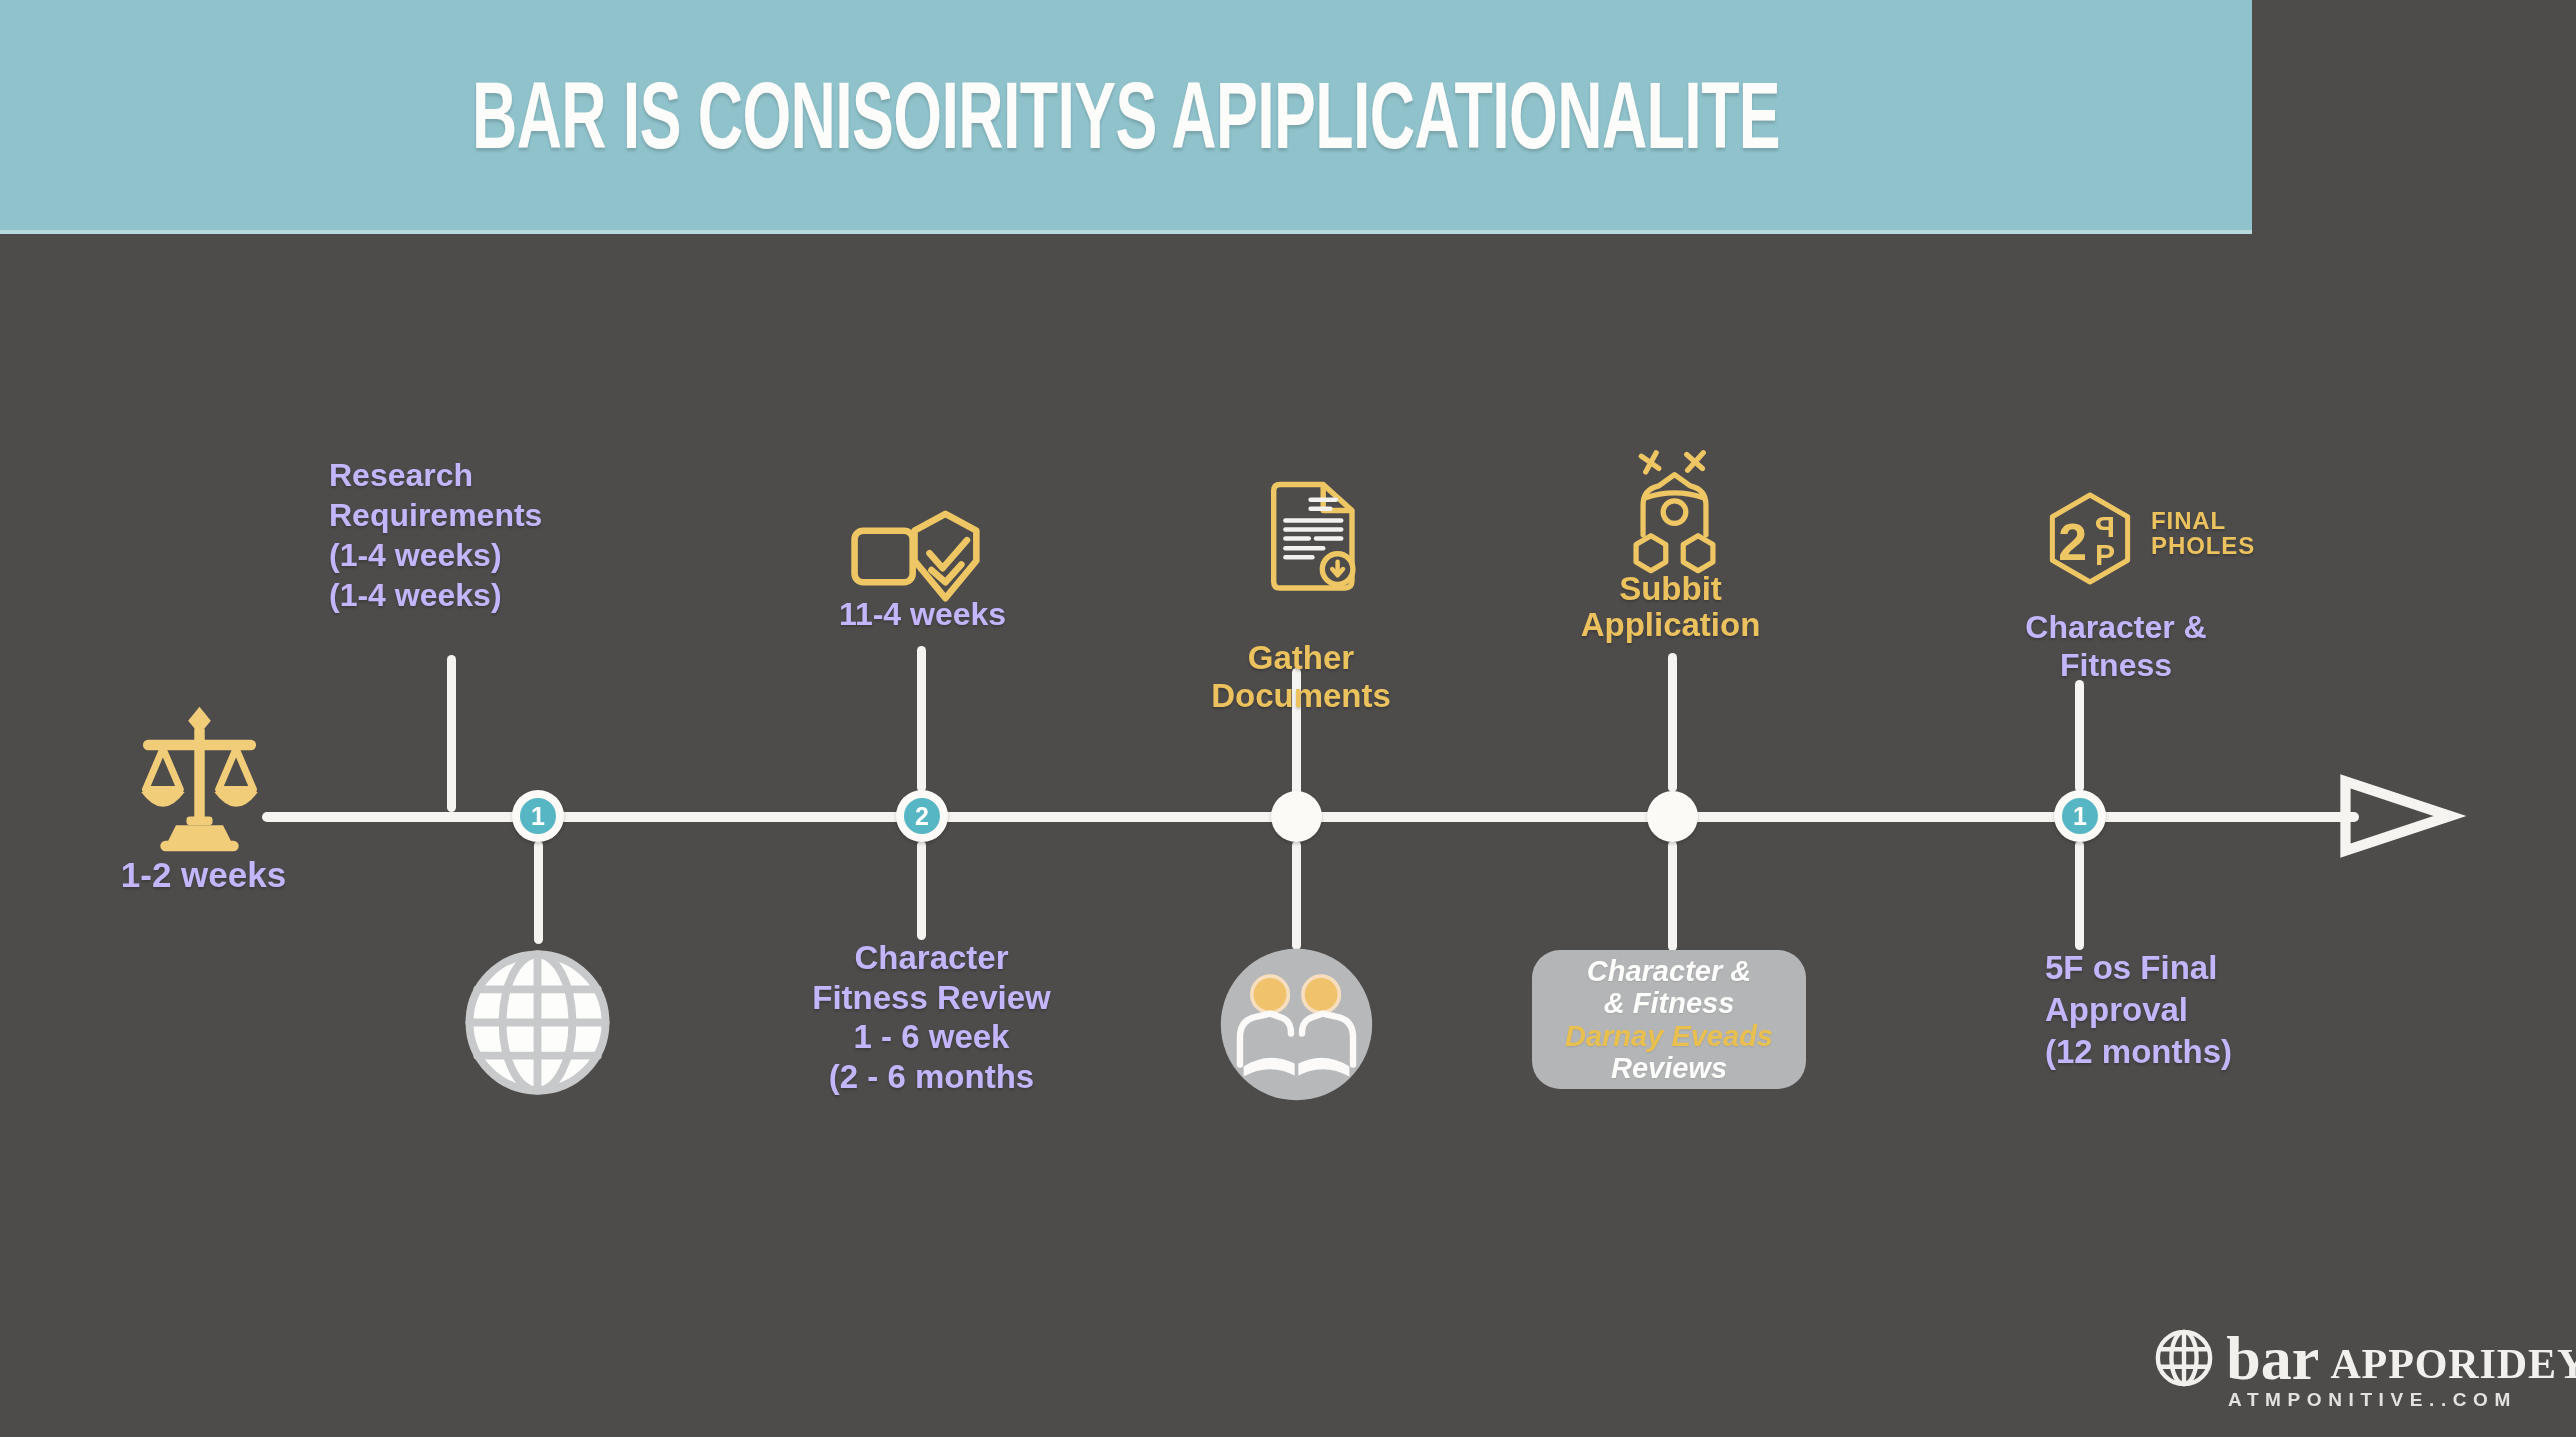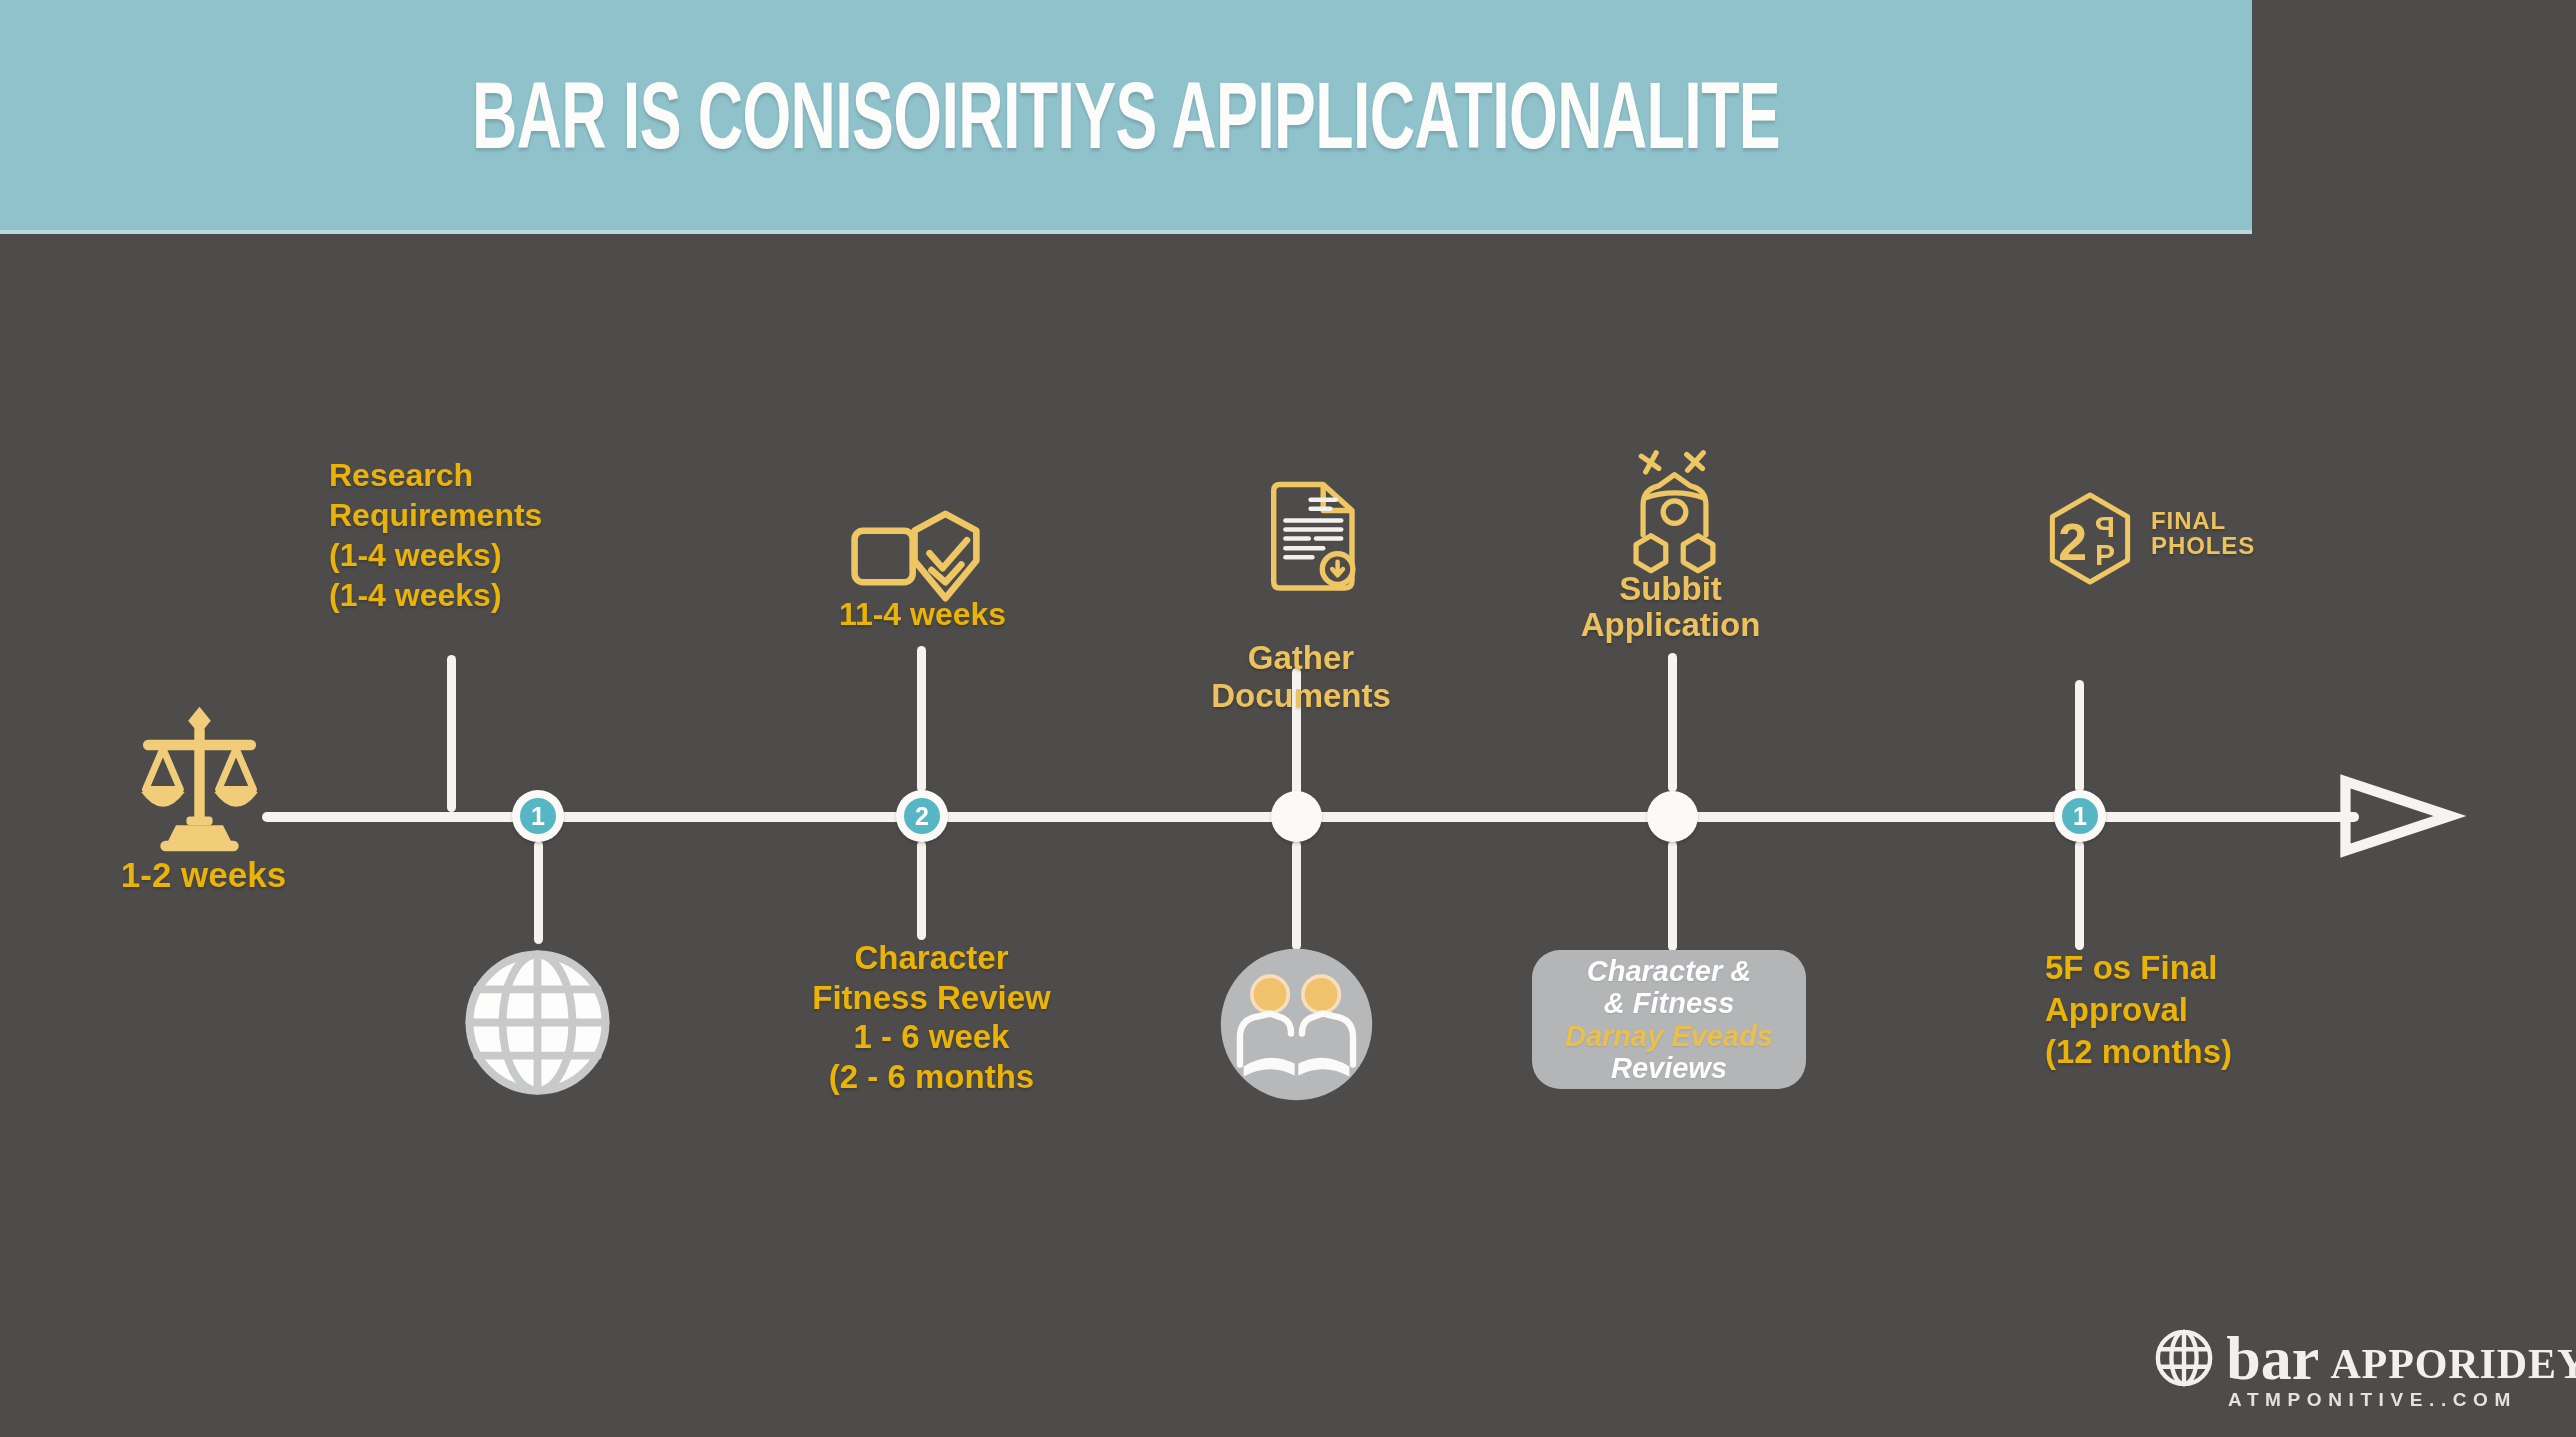--- a/index.html
+++ b/index.html
@@ -16,21 +16,21 @@
   .title{
     font-size:95px;font-weight:bold;color:#fcfcfa;white-space:nowrap;
     transform:scaleX(.66);letter-spacing:-0.9px;
     text-shadow:0 2.8px 3.7px rgba(0,0,0,.15);
   }
   .hline{position:absolute;left:262px;top:812px;width:2097px;height:10.3px;background:#f6f4f0;border-radius:5.6px;}
   .vline{position:absolute;width:9.4px;background:#f6f4f0;border-radius:4.7px;}
   .node{position:absolute;width:52px;height:52px;border-radius:50%;background:#fbfaf7;display:flex;align-items:center;justify-content:center;box-shadow:0 1.9px 3.7px rgba(0,0,0,.18);}
   .node.plain{width:51px;height:51px;}
   .node-inner{width:36px;height:36px;border-radius:50%;background:#56b6c3;color:#ffffff;font-weight:bold;font-size:25px;display:flex;align-items:center;justify-content:center;}
-  .blk{position:absolute;font-weight:bold;color:#eab308;text-shadow:0 1.9px 2.8px rgba(0,0,0,.22);}
+  .blk{position:absolute;font-weight:bold;color:#c4b5fd;text-shadow:0 1.9px 2.8px rgba(0,0,0,.22);}
   .center{text-align:center;}
   .gold{color:#ecc25e;}
   .line{display:block;}
   .graybox{
     position:absolute;left:1532px;top:950px;width:274px;height:139px;
     background:#b4b5b7;border-radius:28px;
     display:flex;flex-direction:column;align-items:center;justify-content:center;
     font-weight:bold;font-size:29px;line-height:1.12;text-align:center;color:#fdfdfc;
     text-shadow:0 0.9px 1.9px rgba(0,0,0,.10);
     font-style:italic;
@@ -190,20 +190,21 @@
   <polygon points="0,-52 45,-26 45,26 0,52 -45,26 -45,-26" fill="none" stroke="#eec764" stroke-width="6" stroke-linejoin="round"></polygon>
   <text x="-38" y="26" font-size="62" fill="#eec764">2</text>
   <text x="-30" y="-2" font-size="36" fill="#eec764" transform="scale(-1,1)">P</text>
   <text x="6" y="32" font-size="36" fill="#eec764">P</text>
 </svg>
 <div class="blk gold" style="left:2151px;top:508px;font-size:24px;line-height:1.05;letter-spacing:0.9px;">
   <span class="line">FINAL</span>
   <span class="line">PHOLES</span>
 </div>
 <div class="blk center" style="left:1966px;top:608px;width:300px;font-size:32px;line-height:1.2;">
+  <span class="line">Character &amp; Fitness</span>
 </div>
 <div class="blk" style="left:2005px;top:947px;font-size:33px;line-height:1.28;margin-left:40px;">
   <span class="line">5F os Final</span>
   <span class="line">Approval</span>
   <span class="line">(12 months)</span>
 </div>
 
 <div class="logo">
   <div class="logo-row">
     <svg style="position:static;" width="62" height="62" viewBox="-32 -32 64 64">

